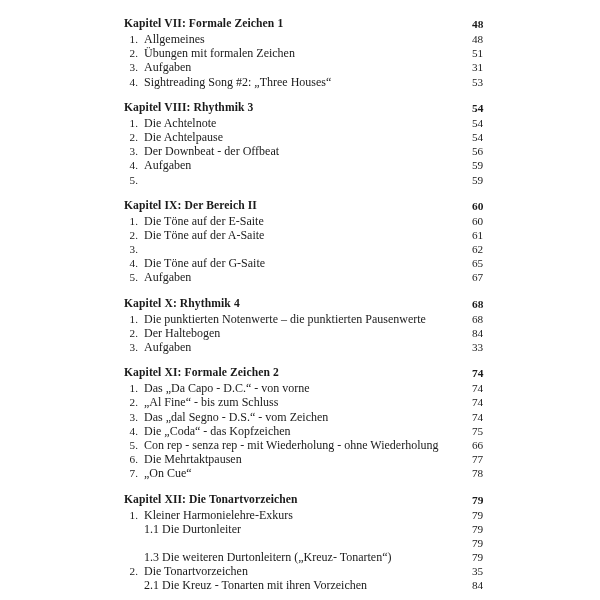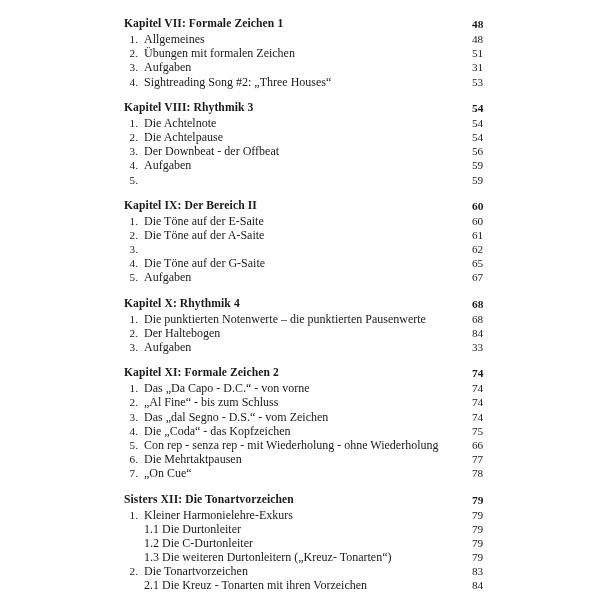--- a/index.html
+++ b/index.html
@@ -226,43 +226,42 @@
         <span class="pageno">77</span>
       </div>
       <div class="row lvl1">
         <span class="num">7.</span>
         <span class="label">„On Cue“</span>
         <span class="pageno">78</span>
       </div>
     </div>
     <div class="chapter-block">
       <div class="row heading">
-        <span class="label">Sisters XII: Die Tonartvorzeichen</span>
+        <span class="label">Kapitel XII: Die Tonartvorzeichen</span>
         <span class="pageno">79</span>
       </div>
       <div class="row lvl1">
         <span class="num">1.</span>
         <span class="label">Kleiner Harmonielehre-Exkurs</span>
         <span class="pageno">79</span>
       </div>
       <div class="row lvl2">
         <span class="label">1.1 Die Durtonleiter</span>
         <span class="pageno">79</span>
       </div>
       <div class="row lvl2">
-        <span class="label">1.2 Die C-Durtonleiter</span>
         <span class="pageno">79</span>
       </div>
       <div class="row lvl2">
         <span class="label">1.3 Die weiteren Durtonleitern („Kreuz- Tonarten“)</span>
         <span class="pageno">79</span>
       </div>
       <div class="row lvl1">
         <span class="num">2.</span>
         <span class="label">Die Tonartvorzeichen</span>
-        <span class="pageno">83</span>
+        <span class="pageno">35</span>
       </div>
       <div class="row lvl2">
         <span class="label">2.1 Die Kreuz - Tonarten mit ihren  Vorzeichen</span>
         <span class="pageno">84</span>
       </div>
     </div>
   </div>
 
 </body></html>

